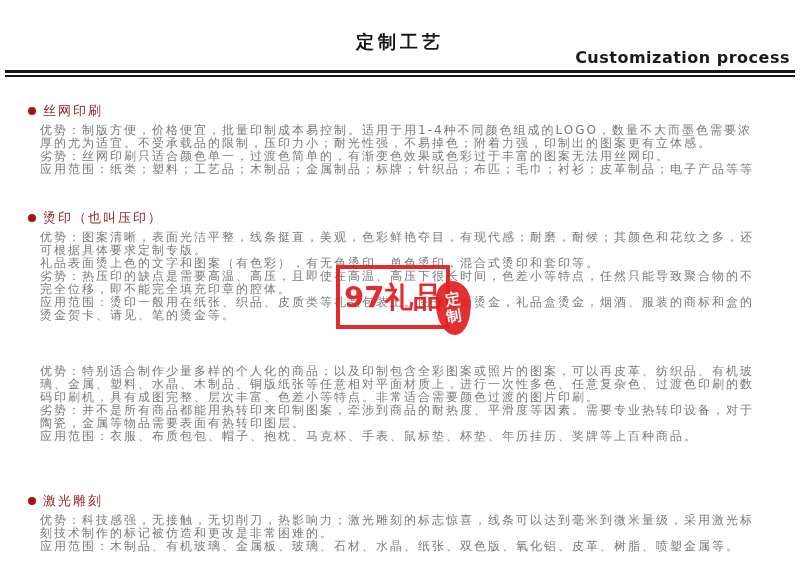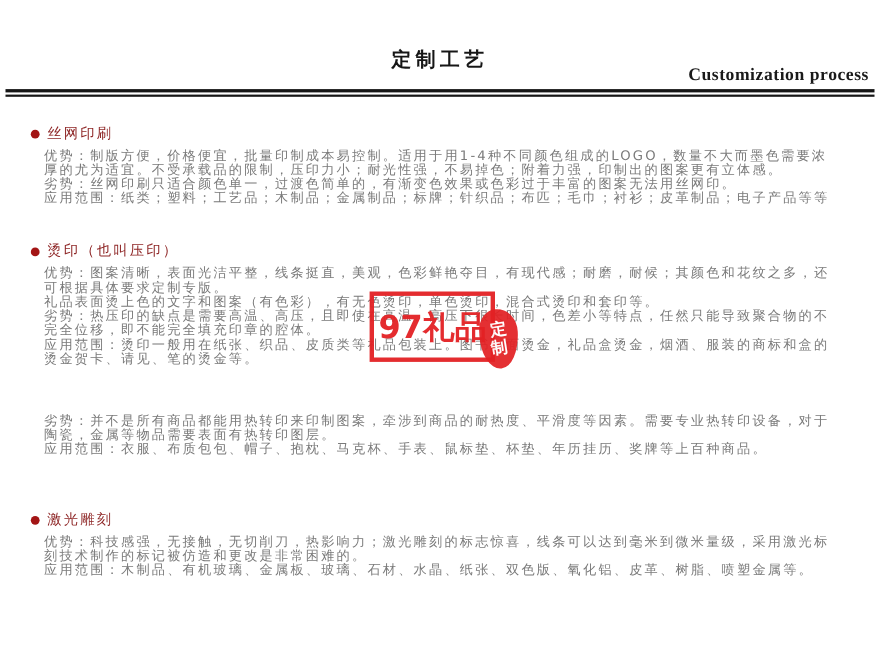--- a/index.html
+++ b/index.html
@@ -1,19 +1,19 @@
 <!DOCTYPE html>
 <html style="--heading-color: #8e2626; --bullet-color: #a31515; --body-color: #7a7a7a; --wm-color: #e32124;"><head>
 <meta charset="utf-8">
 <style>
   html,body{margin:0;padding:0;background:#ffffff;}
   #page{position:relative;width:800px;height:588px;background:#fff;overflow:hidden;
         font-family:"DejaVu Sans","Liberation Sans",sans-serif;}
   
-  .header{padding-top:44px;font-family:Liberation Serif, serif;}
+  .header{padding-top:32px;}
   .page-title{text-align:center;font-size:18px;font-weight:bold;color:#161616;
               letter-spacing:4px;line-height:20px;}
   .page-subtitle{text-align:right;font-size:16px;font-weight:bold;color:#1a1a1a;
                  padding-right:10px;margin-top:-4px;letter-spacing:0.5px;}
   .rule-wrap{margin:3px 5px 0 5px;}
   .rule-thick{height:3px;background:#161616;}
   .rule-thin{height:2px;background:#161616;margin-top:2px;}
   
   .content{padding:0 45px 0 28px;}
   .section .sec-head{display:flex;align-items:center;color:var(--heading-color,#8e2626);
@@ -74,20 +74,21 @@
       <div class="sec-body">
         <p>优势：图案清晰，表面光洁平整，线条挺直，美观，色彩鲜艳夺目，有现代感；耐磨，耐候；其颜色和花纹之多，还可根据具体要求定制专版。</p>
         <p>礼品表面烫上色的文字和图案（有色彩），有无色烫印，单色烫印，混合式烫印和套印等。</p>
         <p>劣势：热压印的缺点是需要高温、高压，且即使在高温、高压下很长时间，色差小等特点，任然只能导致聚合物的不完全位移，即不能完全填充印章的腔体。</p>
         <p>应用范围：烫印一般用在纸张、织品、皮质类等礼品包装上。图书封面烫金，礼品盒烫金，烟酒、服装的商标和盒的烫金贺卡、请见、笔的烫金等。</p>
       </div>
     </div>
 
     <div class="section s3">
       <div class="sec-body">
+        <p>优势：特别适合制作少量多样的个人化的商品；以及印制包含全彩图案或照片的图案，可以再皮革、纺织品、有机玻璃、金属、塑料、水晶、木制品、铜版纸张等任意相对平面材质上，进行一次性多色、任意复杂色、过渡色印刷的数码印刷机，具有成图完整、层次丰富、色差小等特点。非常适合需要颜色过渡的图片印刷。</p>
         <p>劣势：并不是所有商品都能用热转印来印制图案，牵涉到商品的耐热度、平滑度等因素。需要专业热转印设备，对于陶瓷，金属等物品需要表面有热转印图层。</p>
         <p>应用范围：衣服、布质包包、帽子、抱枕、马克杯、手表、鼠标垫、杯垫、年历挂历、奖牌等上百种商品。</p>
       </div>
     </div>
 
     <div class="section s4">
       <div class="sec-head">
         <span class="bullet"></span>
         <span>激光雕刻</span>
       </div>

